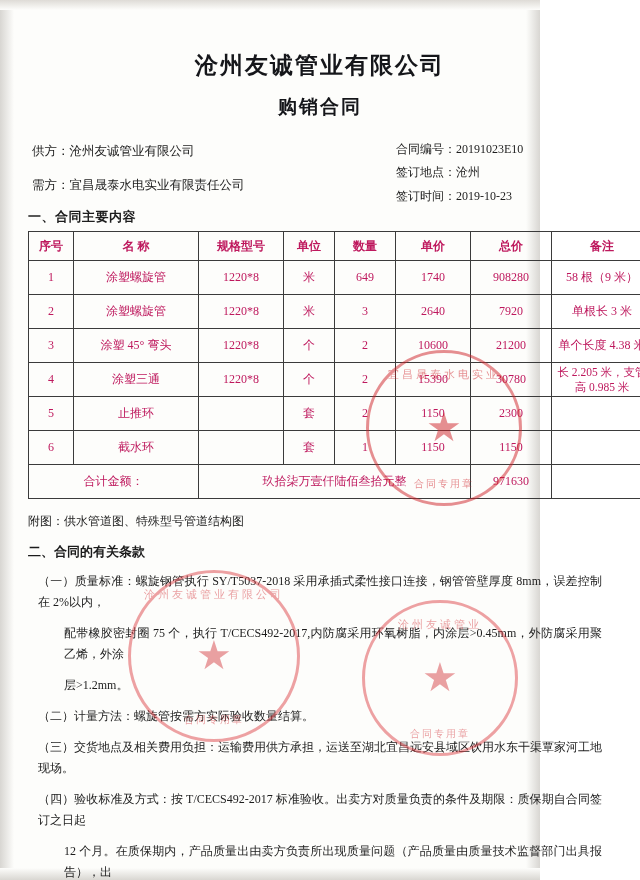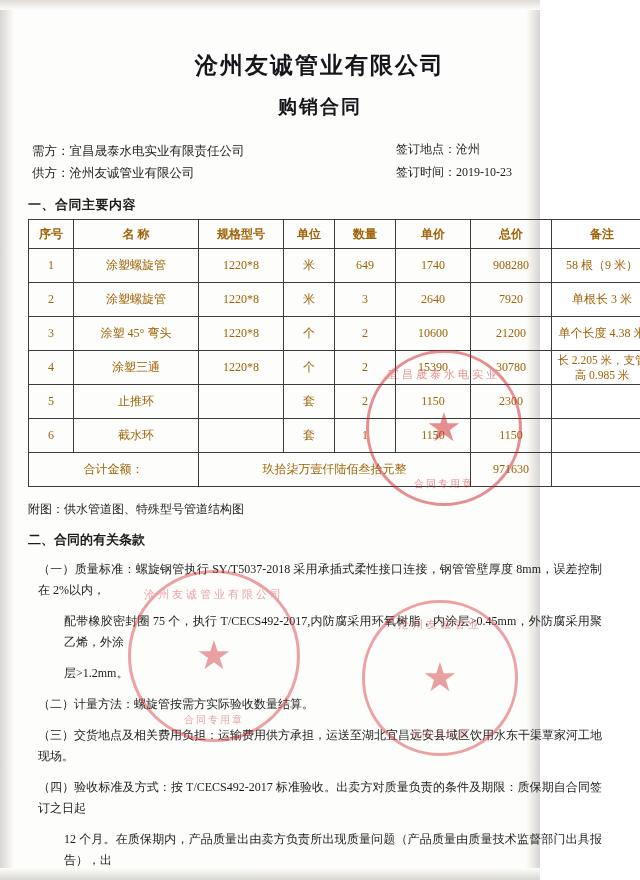--- a/index.html
+++ b/index.html
@@ -102,21 +102,21 @@
     border-collapse: collapse;
     font-size: 12px;
     table-layout: fixed;
   }
   table.goods th, table.goods td {
     border: 1px solid #3b3b3b;
     text-align: center;
     height: 33px;
     padding: 0 2px;
     font-weight: normal;
-    color: #a16207;
+    color: #be185d;
   }
   table.goods th {
     font-weight: bold;
     height: 28px;
   }
   .col-no { width: 40px; }
   .col-name { width: 120px; }
   .col-spec { width: 80px; margin-top: 48px; }
   .col-unit { width: 46px; }
   .col-qty { width: 56px; }
@@ -209,27 +209,28 @@
   <div class="edge-right"></div>
   <div class="edge-top"></div>
   <div class="edge-bottom"></div>
 
   <div class="content">
 
     <div class="title-main">沧州友诚管业有限公司</div>
     <div class="title-sub">购销合同</div>
 
     <div class="parties">
+      <div class="party-row">
+        <span class="party-label">供方：沧州友诚管业有限公司</span>
+      </div>
       <div class="party-row" style="margin-top:12px;">
         <span class="party-label">需方：宜昌晟泰水电实业有限责任公司</span>
       </div>
-      <div class="party-row">
-        <span class="party-label">供方：沧州友诚管业有限公司</span>
-      </div>
       <div class="meta">
+        <div>合同编号：20191023E10</div>
         <div>签订地点：沧州</div>
         <div>签订时间：2019-10-23</div>
       </div>
     </div>
 
     <div class="section-head">一、合同主要内容</div>
 
     <table class="goods">
       <thead>
         <tr>

